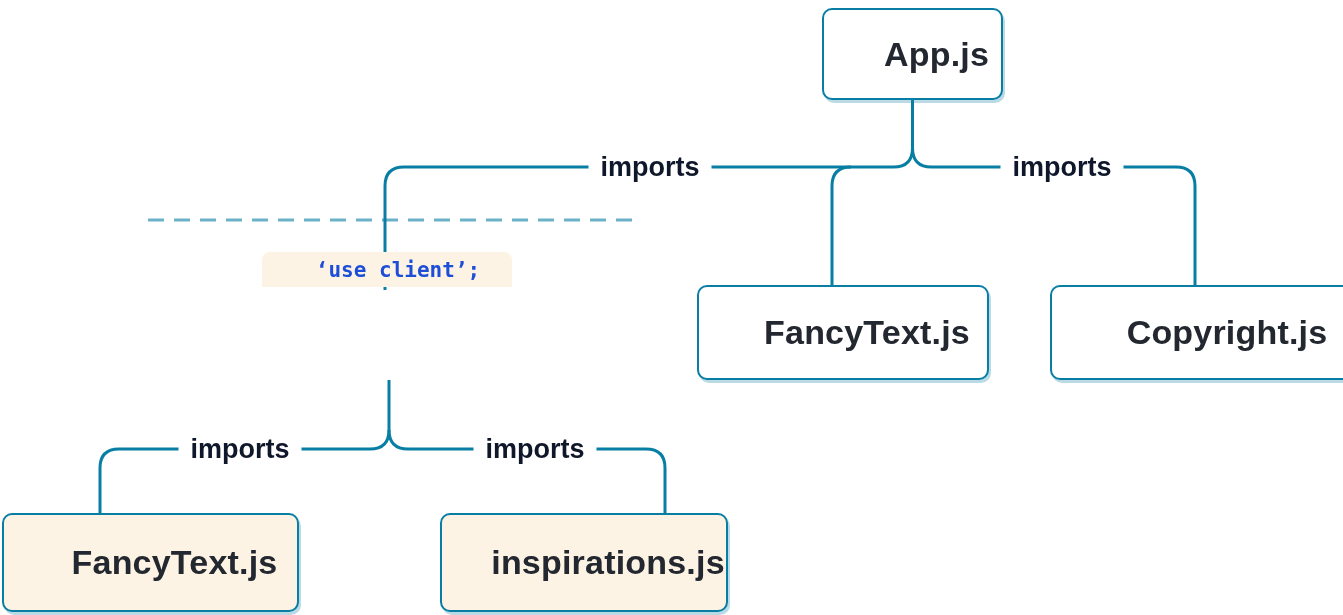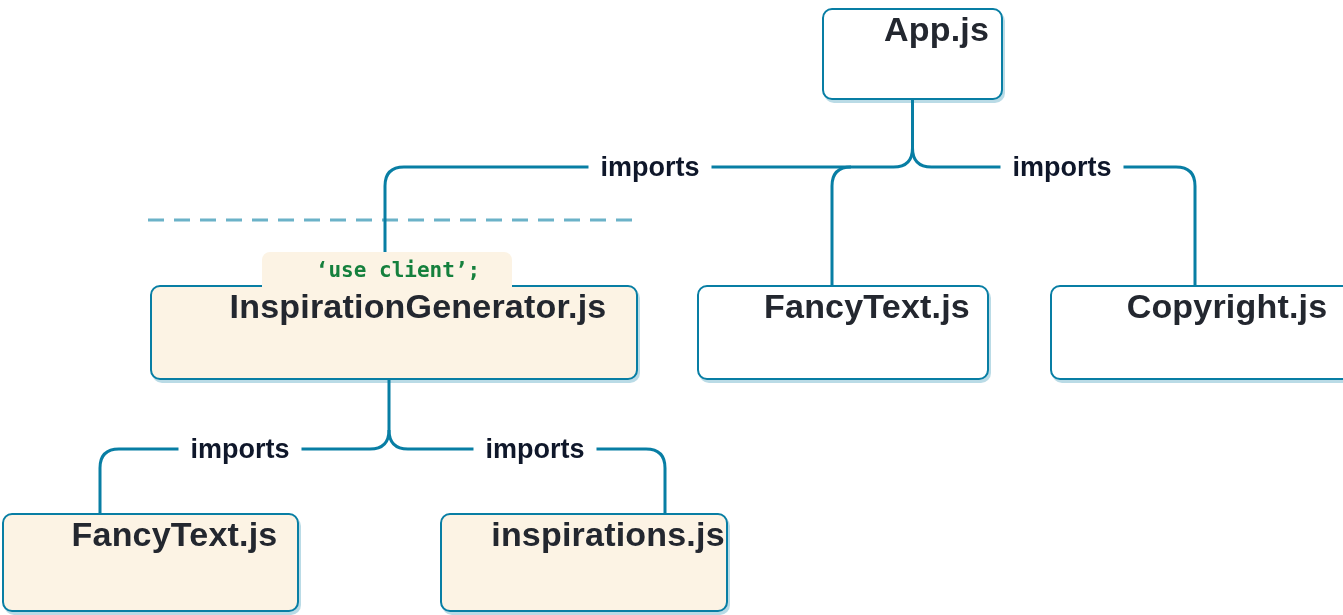--- a/index.html
+++ b/index.html
@@ -20,21 +20,21 @@
     top: 0;
     left: 0;
     pointer-events: none;
   }
   .node {
     position: absolute;
     box-sizing: border-box;
     border: 2.5px solid #087EA4;
     border-radius: 10px;
     display: flex;
-    align-items: flex-start;
+    align-items: center;
     justify-content: center;
     color: #23272F;
     font-size: 34px;
     font-weight: 600;
     letter-spacing: 0.2px;
     box-shadow: 2px 3px 0 rgba(8, 126, 164, 0.28);
     z-index: 2;
     padding-left: 48px;
   }
   .node.server { background: #ffffff; }
@@ -43,21 +43,21 @@
     position: absolute;
     box-sizing: border-box;
     background: #FCF3E4;
     border-radius: 8px 8px 0 0;
     display: flex;
     align-items: center;
     justify-content: center;
     font-family: "DejaVu Sans Mono", monospace;
     font-size: 21px;
     font-weight: 700;
-    color: #15803d;
+    color: #1d4ed8;
     z-index: 3;
     padding-left: 22px;
   }
   .edge-label {
     position: absolute;
     transform: translate(-50%, -50%);
     background: #ffffff;
     color: #0f172a;
     font-size: 27px;
     font-weight: 700;
@@ -90,23 +90,20 @@
   <span class="edge-label" style="left:1062px; top:167px;">imports</span>
   <span class="edge-label" style="left:240px; top:449px;">imports</span>
   <span class="edge-label" style="left:535px; top:449px;">imports</span>
 
   <div class="directive" style="left:262px; top:252px; width:250px; height:35px;">‘use client’;</div>
 
   <div class="node server" style="left:822px; top:8px; width:181px; height:92px;">
     <span>App.js</span>
   </div>
 
-  <div class="node client" style="left:150px; top:285px; width:488px; height:95px;">
-    <span>InspirationGenerator.js</span>
-  </div>
 
   <div class="node server" style="left:697px; top:285px; width:292px; height:95px;">
     <span>FancyText.js</span>
   </div>
 
   <div class="node server" style="left:1050px; top:285px; width:306px; height:95px;">
     <span>Copyright.js</span>
   </div>
 
   <div class="node client" style="left:2px; top:513px; width:297px; height:99px;">

